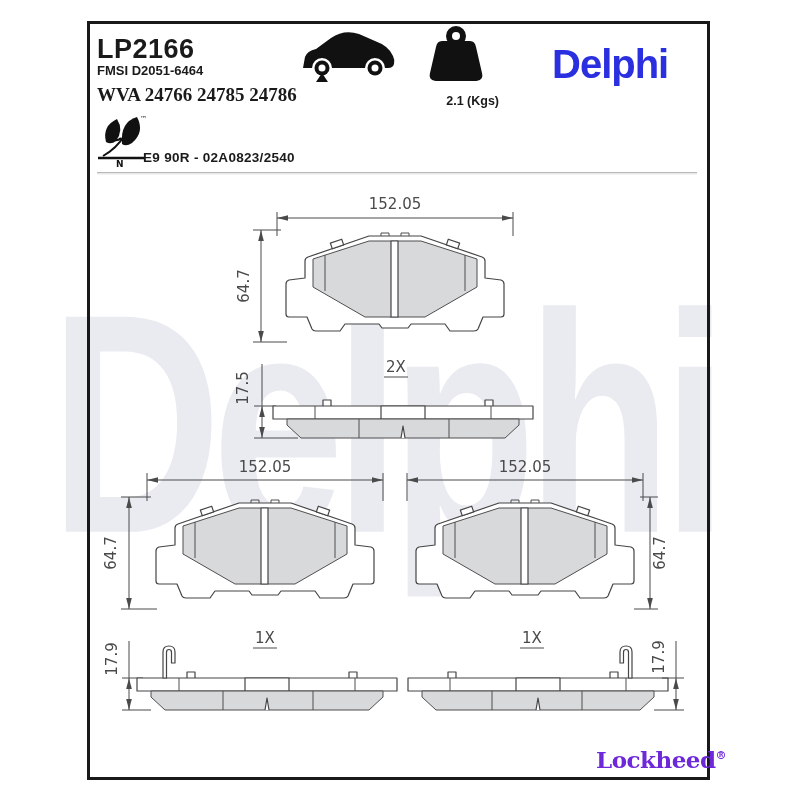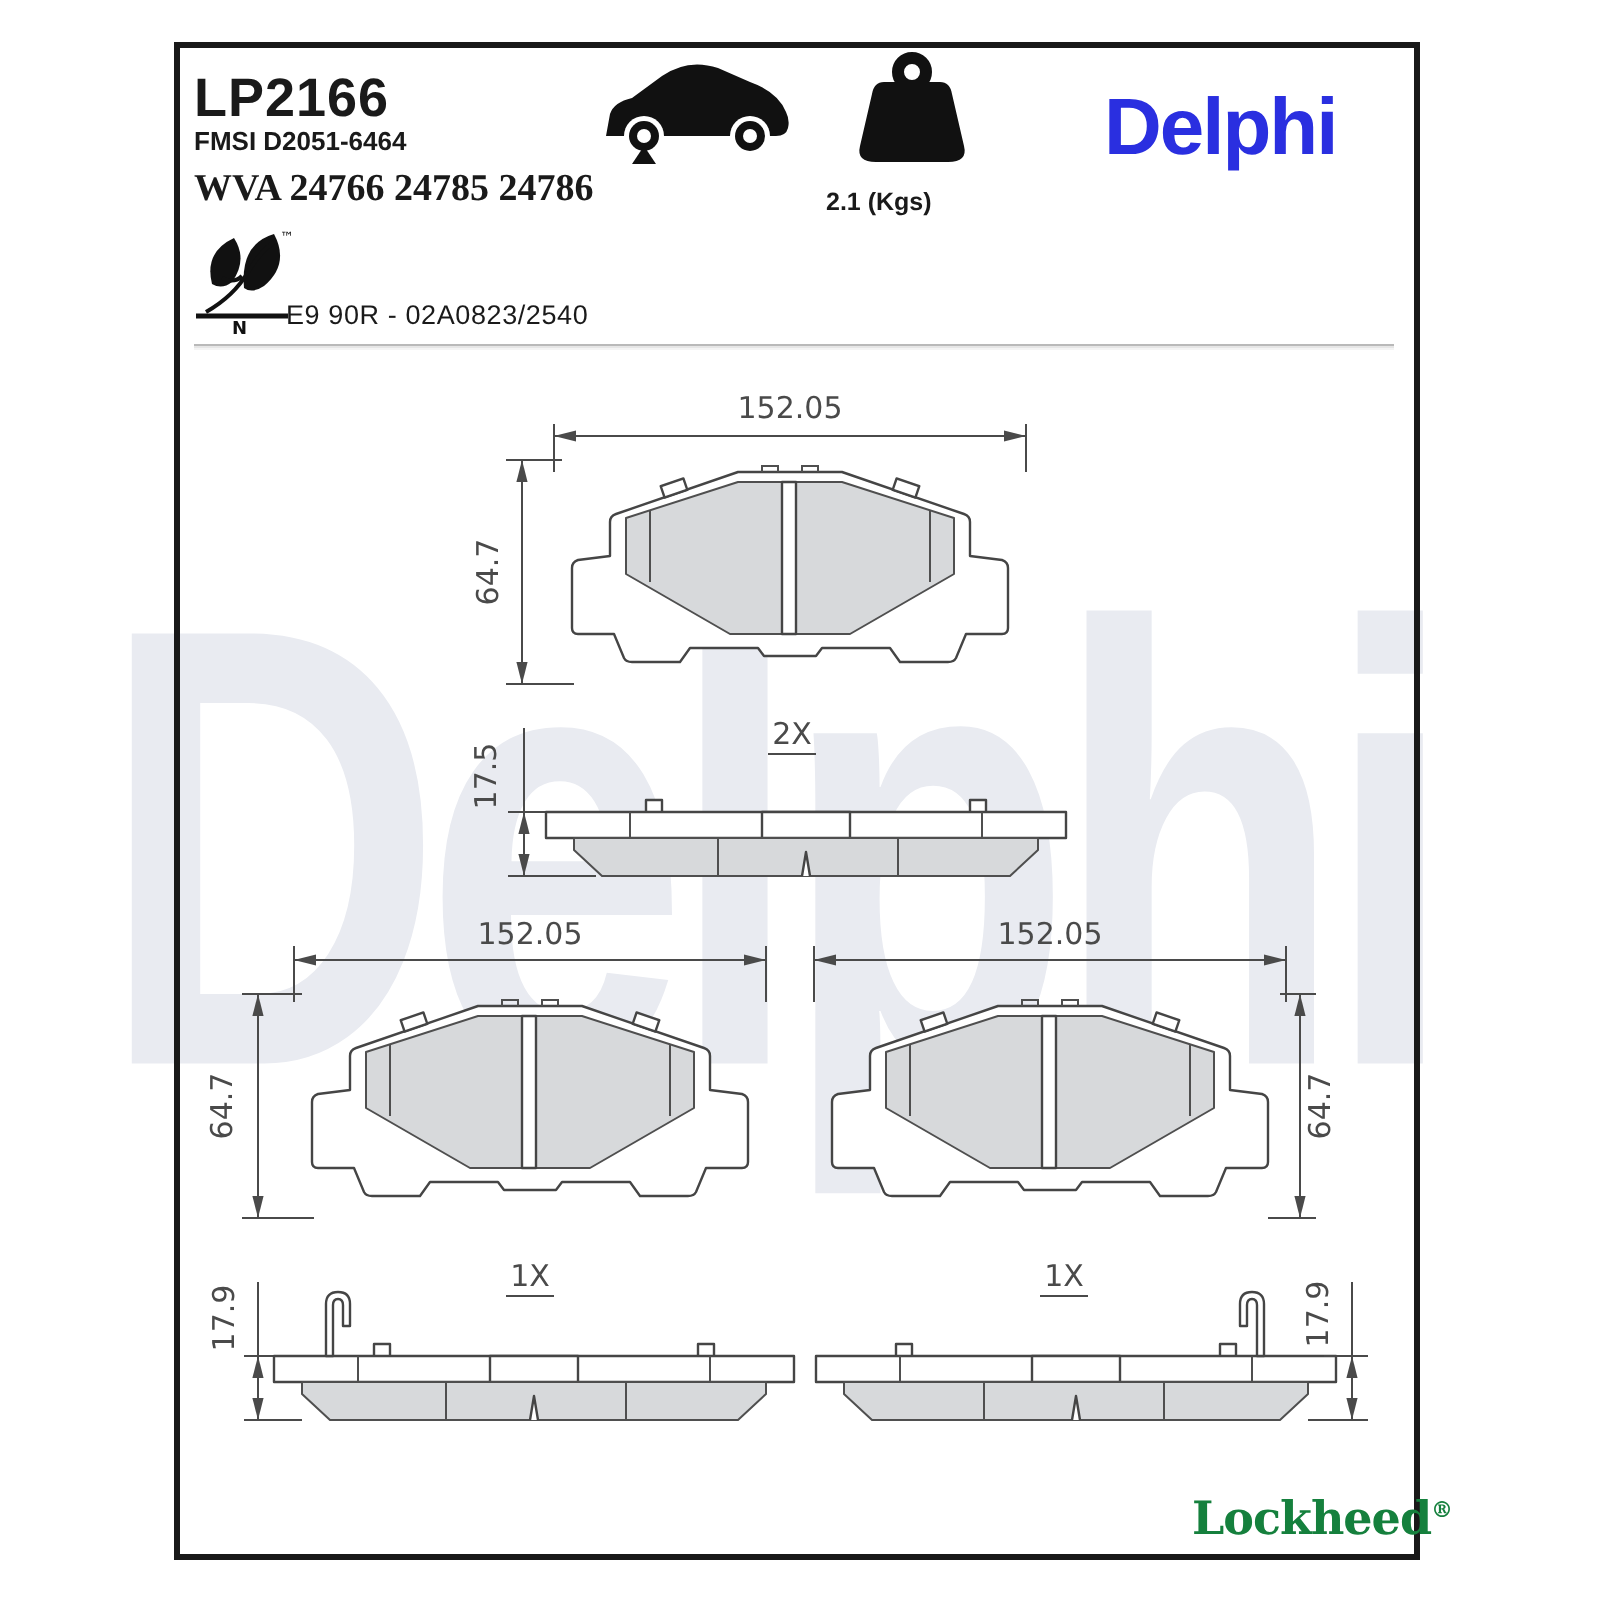--- a/index.html
+++ b/index.html
@@ -9,26 +9,26 @@
         line-height:1;letter-spacing:-10px;color:var(--watermark,#e9ebf1);
         transform:scale(.95,1.25);transform-origin:left top;white-space:nowrap;}
   .frame{position:absolute;left:87px;top:21px;width:623px;height:759px;
         border:3px solid #191919;box-sizing:border-box;z-index:1;background:transparent;}
   .abs{position:absolute;z-index:2;}
   .pn{left:97px;top:34px;font-size:27px;font-weight:bold;letter-spacing:.5px;}
   .code1{left:97px;top:63px;font-size:13px;font-weight:bold;}
   .code2{left:97px;top:84px;font-size:19px;font-weight:bold;font-family:Liberation Serif, serif;}
   .delphi-logo{left:552px;top:42px;font-size:40px;font-weight:bold;letter-spacing:-1px;
         color:var(--brand-blue,#2a2fe0);}
-  .weight-label{left:413px;top:94px;width:86px;text-align:left;font-size:12.5px;font-weight:bold;}
-  .homolog{left:143px;top:150px;font-size:13.5px;font-weight:normal;letter-spacing:.3px;}
+  .weight-label{left:413px;top:94px;width:86px;text-align:right;font-size:12.5px;font-weight:bold;}
+  .homolog{left:143px;top:150px;font-size:13.5px;font-weight:bold;letter-spacing:.3px;}
   .divider{left:97px;top:172px;width:600px;height:1px;background:#e6e6e6;
         border-top:1px solid #b9b9b9;border-bottom:1px solid #f4f4f4;}
   .lockheed{left:596px;top:746px;font-family:"DejaVu Serif",serif;font-weight:bold;
-        font-size:23px;color:#15803d;letter-spacing:-.5px;}
+        font-size:23px;color:#6d28d9;letter-spacing:-.5px;}
   .lockheed sup{font-size:11px;}
   
   svg text{fill:#4a4a4a;font-family:"DejaVu Sans",sans-serif;font-size:15px;}
   .dim line{stroke:#4a4a4a;stroke-width:1;}
   .ah{fill:#4a4a4a;stroke:none;}
   .plate{fill:#ffffff;stroke:#454545;stroke-width:1.2;stroke-linejoin:round;}
   .fric{fill:var(--friction,#d7d9db);stroke:#4f4f4f;stroke-width:1;stroke-linejoin:round;}
   .ln{stroke:#4f4f4f;stroke-width:1;fill:none;}
   .blk{fill:#111;}
 </style>

